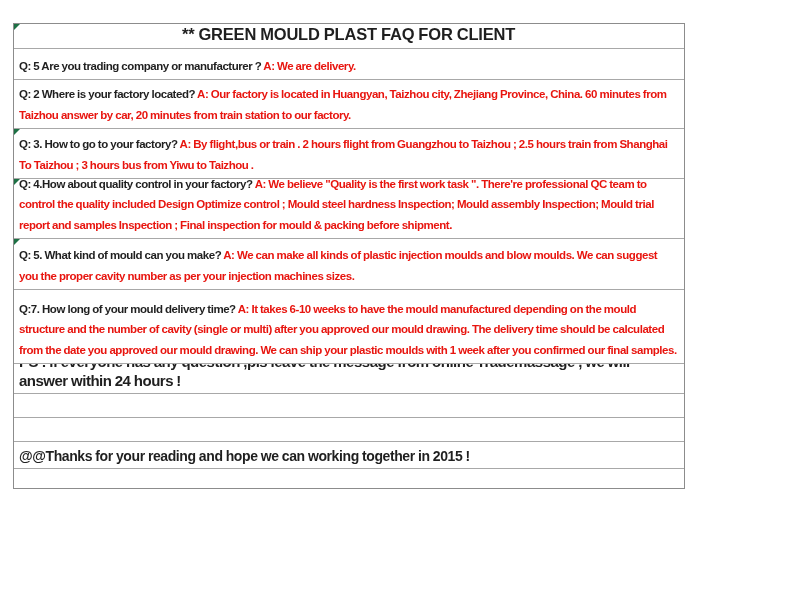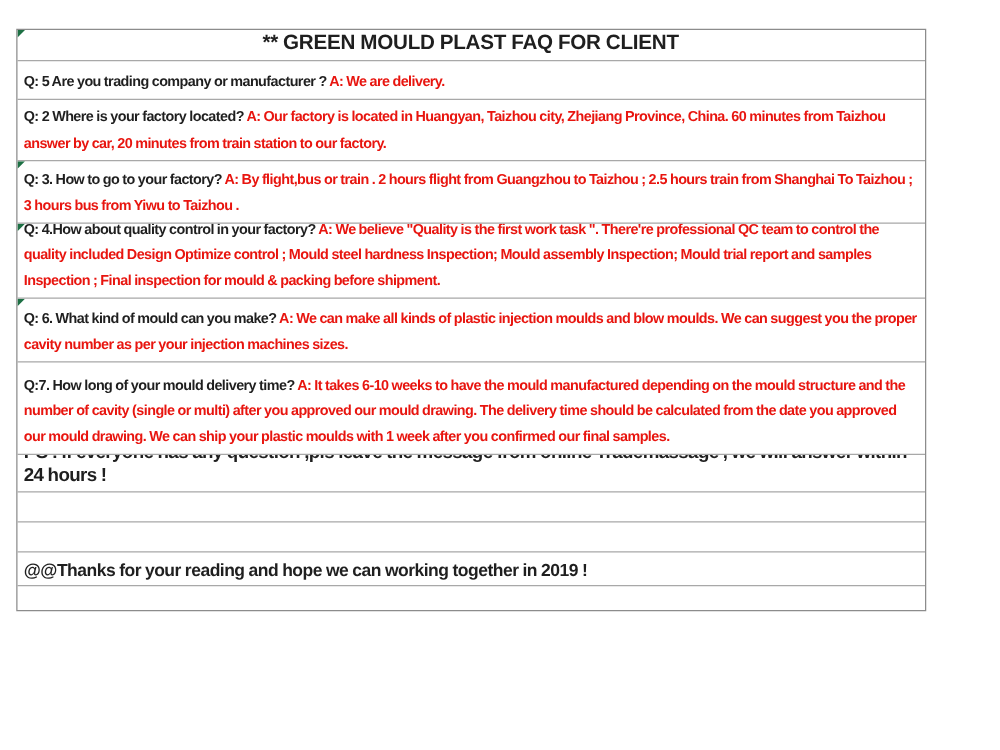--- a/index.html
+++ b/index.html
@@ -2,21 +2,21 @@
 <html style="--q: #1f1f1f; --a: #e8150f; --border: #a8a8a8; --outer: #8c8c8c; --marker: #1d7044; --bg: #ffffff;"><head>
 <meta charset="utf-8">
 <style>
   :root{
     --q:#1f1f1f; --a:#e8150f; --border:#a8a8a8; --outer:#8c8c8c; --marker:#1d7044; --bg:#ffffff;
   }
   *{margin:0;padding:0;box-sizing:border-box;}
   html,body{width:800px;height:600px;background:var(--bg);overflow:hidden;
     font-family:"Liberation Sans",sans-serif;}
   .faq-table{
-    position:absolute;left:13px;top:23px;width:728px;
+    position:absolute;left:13px;top:23px;width:672px;
     border:1px solid var(--outer);background:var(--bg);
   }
   .row{
     position:relative;width:100%;overflow:hidden;
     border-top:1px solid var(--border);
     display:flex;align-items:flex-end;
     padding:0 6px 3px 5px;
   }
   .row:first-child{border-top:none;}
   .row-text{
@@ -54,39 +54,39 @@
     <div class="row row-qa" style="height: 50px;">
     <span class="corner-marker"></span>
     <div class="row-text"><span class="seg-q">Q: 3. How to go to your factory? </span><span class="seg-a">A: By flight,bus or train . 2 hours flight from Guangzhou to Taizhou ; 2.5 hours train from Shanghai To Taizhou ; 3 hours bus from Yiwu to Taizhou .</span></div>
   </div>
     <div class="row row-qa" style="height: 60px;">
     <span class="corner-marker"></span>
     <div class="row-text"><span class="seg-q">Q: 4.How about quality control in your factory? </span><span class="seg-a">A: We believe "Quality is the first work task ". There're professional QC team to control the quality included Design Optimize control ;  Mould steel hardness Inspection; Mould assembly Inspection;  Mould trial report and samples Inspection ; Final inspection for mould &amp; packing before shipment.</span></div>
   </div>
     <div class="row row-qa" style="height: 51px;">
     <span class="corner-marker"></span>
-    <div class="row-text"><span class="seg-q">Q: 6. What kind of mould can you make? </span><span class="seg-a">A:  We can make all kinds of plastic injection moulds and blow moulds. We can suggest you the proper cavity number as per your injection machines sizes.</span></div>
+    <div class="row-text"><span class="seg-q">Q: 5. What kind of mould can you make? </span><span class="seg-a">A:  We can make all kinds of plastic injection moulds and blow moulds. We can suggest you the proper cavity number as per your injection machines sizes.</span></div>
   </div>
     <div class="row row-qa" style="height: 74px;">
 
     <div class="row-text"><span class="seg-q">Q:7. How long of your mould delivery time? </span><span class="seg-a">A:  It takes 6-10 weeks to have the mould manufactured depending on the mould structure and the number of cavity (single or multi) after you approved our mould drawing. The delivery time should be calculated from the date you approved our mould drawing. We can ship your plastic moulds with 1 week after you confirmed our final samples.</span></div>
   </div>
     <div class="row row-ps" style="height: 30px;">
 
     <div class="row-text"><span class="seg-q">PS : if everyone has any question ,pls leave the message from online Trademassage , we will answer within  24 hours !</span></div>
   </div>
     <div class="row row-empty" style="height: 24px;">
     
     
   </div>
     <div class="row row-empty" style="height: 24px;">
     
     
   </div>
     <div class="row row-thanks" style="height: 27px;">
 
-    <div class="row-text"><span class="seg-q">@@Thanks for your reading and hope we can working together in 2019 !</span></div>
+    <div class="row-text"><span class="seg-q">@@Thanks for your reading and hope we can working together in 2015 !</span></div>
   </div>
     <div class="row row-empty" style="height: 20px;">
     
     
   </div>
   </div>
 
 </body></html>

